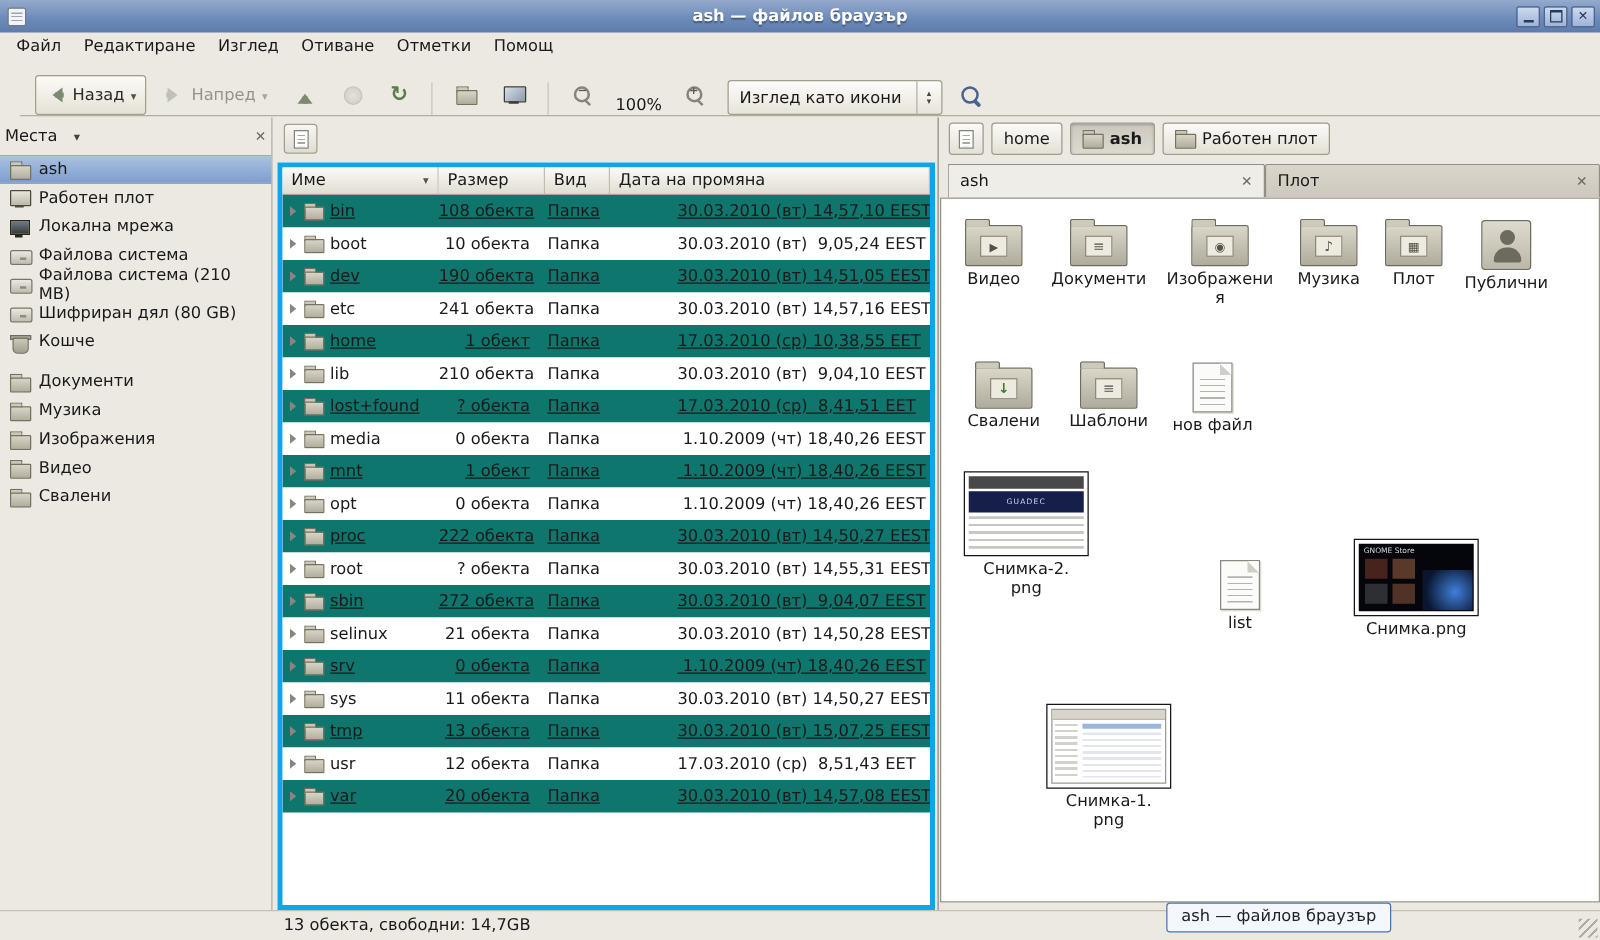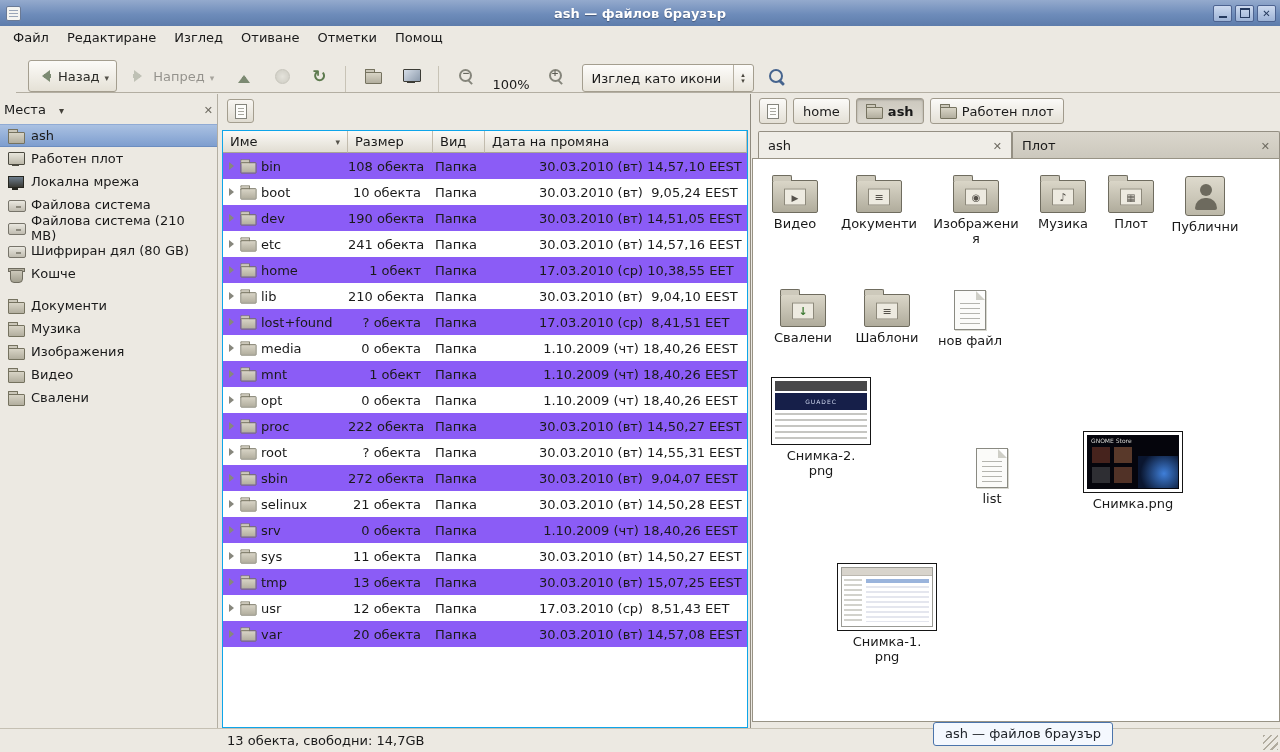--- a/index.html
+++ b/index.html
@@ -87,29 +87,29 @@
     background:linear-gradient(#ccc8ba,#a3a090); border:1px solid #6f6c5f; border-radius:1px 1px 4px 4px; }
   .ic-trash::before { content:""; position:absolute; left:0; top:2px; width:15px; height:2px; background:#b2ae9e; border:1px solid #6f6c5f; }
 
   
   .middle { position:absolute; left:219px; top:94px; width:531px; bottom:24px; }
   .mini-toggle { position:absolute; left:8px; top:5px; width:27px; height:24px; border:1px solid #a49e8f; border-radius:3px;
     background:linear-gradient(#f8f6f2,#e0dcd1); display:flex; align-items:center; justify-content:center; }
   .file16 { width:12px; height:15px; background:#fdfdfb; border:1px solid #84847c; position:relative; display:inline-block; }
   .file16::after { content:""; position:absolute; left:2px; right:2px; top:3px; height:9px;
     background:repeating-linear-gradient(to bottom,#a8a8a0 0 1px,transparent 1px 3px); }
-  .tree { position:absolute; left:3px; right:2px; top:36px; bottom:0; border:1px solid #0ea5e9; background:#fff; display:flex; flex-direction:column; }
+  .tree { position:absolute; left:3px; right:2px; top:36px; bottom:0; border:4px solid #0ea5e9; background:#fff; display:flex; flex-direction:column; }
   .tree-head { display:grid; grid-template-columns:125px 85px 52px 1fr; height:22px; flex:0 0 22px; }
   .th-cell { display:flex; align-items:center; padding:0 7px; border-right:1px solid #c2bcae; border-bottom:1px solid #a9a496;
     background:linear-gradient(#fbfaf7,#e1ddd2); white-space:nowrap; overflow:hidden; }
   .sort-arrow { margin-left:auto; font-size:9px; color:#55524a; }
   .sort-arrow::before { content:"▾"; }
   .tree-body { flex:1; overflow:hidden; }
   .trow { display:grid; grid-template-columns:125px 85px 52px 1fr; height:26px; align-items:center; }
-  .trow.odd { background:#8b5cf6; }
+  .trow.odd { background:#0f766e;text-decoration:underline; }
   .trow.even { background:#ffffff; }
   .c-name { display:flex; align-items:center; padding-left:6px; overflow:hidden; white-space:nowrap; }
   .expander { width:0; height:0; border-top:4px solid transparent; border-bottom:4px solid transparent; border-left:5px solid #87877d; margin-right:6px; flex:0 0 5px; }
   .c-name .sbi { transform:scale(.95); margin-right:5px; }
   .c-size { text-align:right; padding-right:12px; white-space:nowrap; }
   .c-type { padding-left:2px; white-space:nowrap; }
   .c-date { padding-left:7px; white-space:pre;margin-left:47px; }
 
   
   .statusbar { position:absolute; left:0; right:0; bottom:0; height:24px; background:#ece9e2; border-top:1px solid #c5c0b3; }

